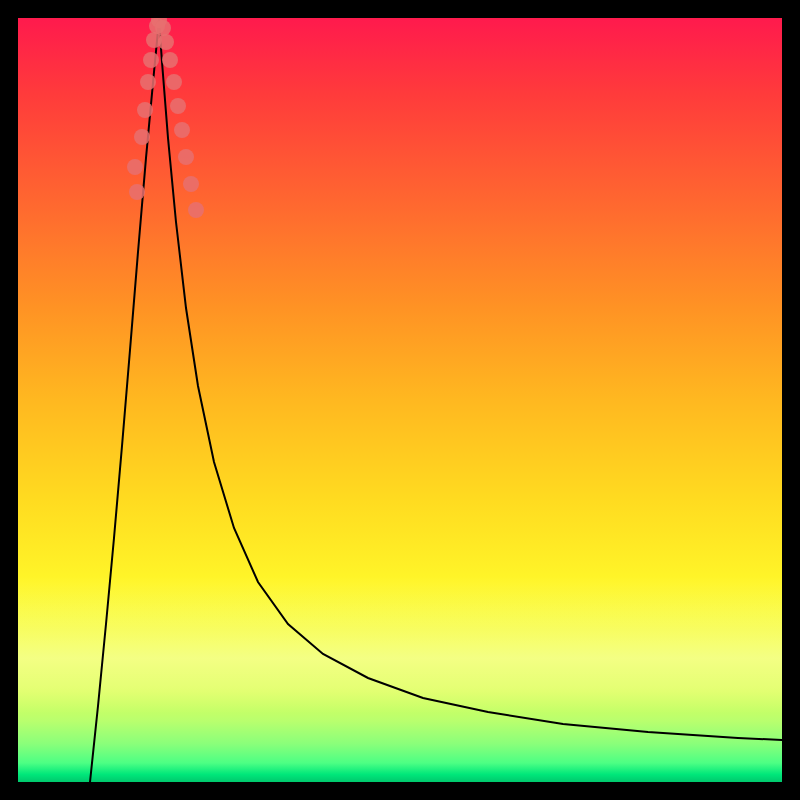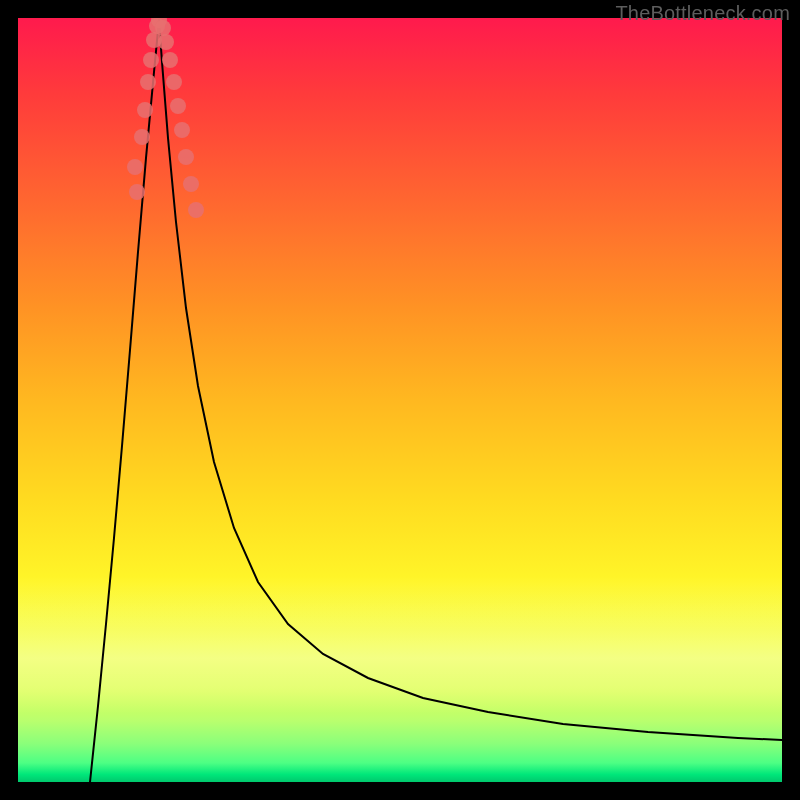--- a/index.html
+++ b/index.html
@@ -112,14 +112,13 @@
           <circle cx="152" cy="42" r="8" class="dot"></circle>
           <circle cx="156" cy="64" r="8" class="dot"></circle>
           <circle cx="160" cy="88" r="8" class="dot"></circle>
           <circle cx="164" cy="112" r="8" class="dot"></circle>
           <circle cx="168" cy="139" r="8" class="dot"></circle>
           <circle cx="173" cy="166" r="8" class="dot"></circle>
           <circle cx="178" cy="192" r="8" class="dot"></circle>
         </g>
     </svg>
   </div>
-  <div class="watermark">TheBottleneck.com</div>
 </div>
 
 </body></html>

